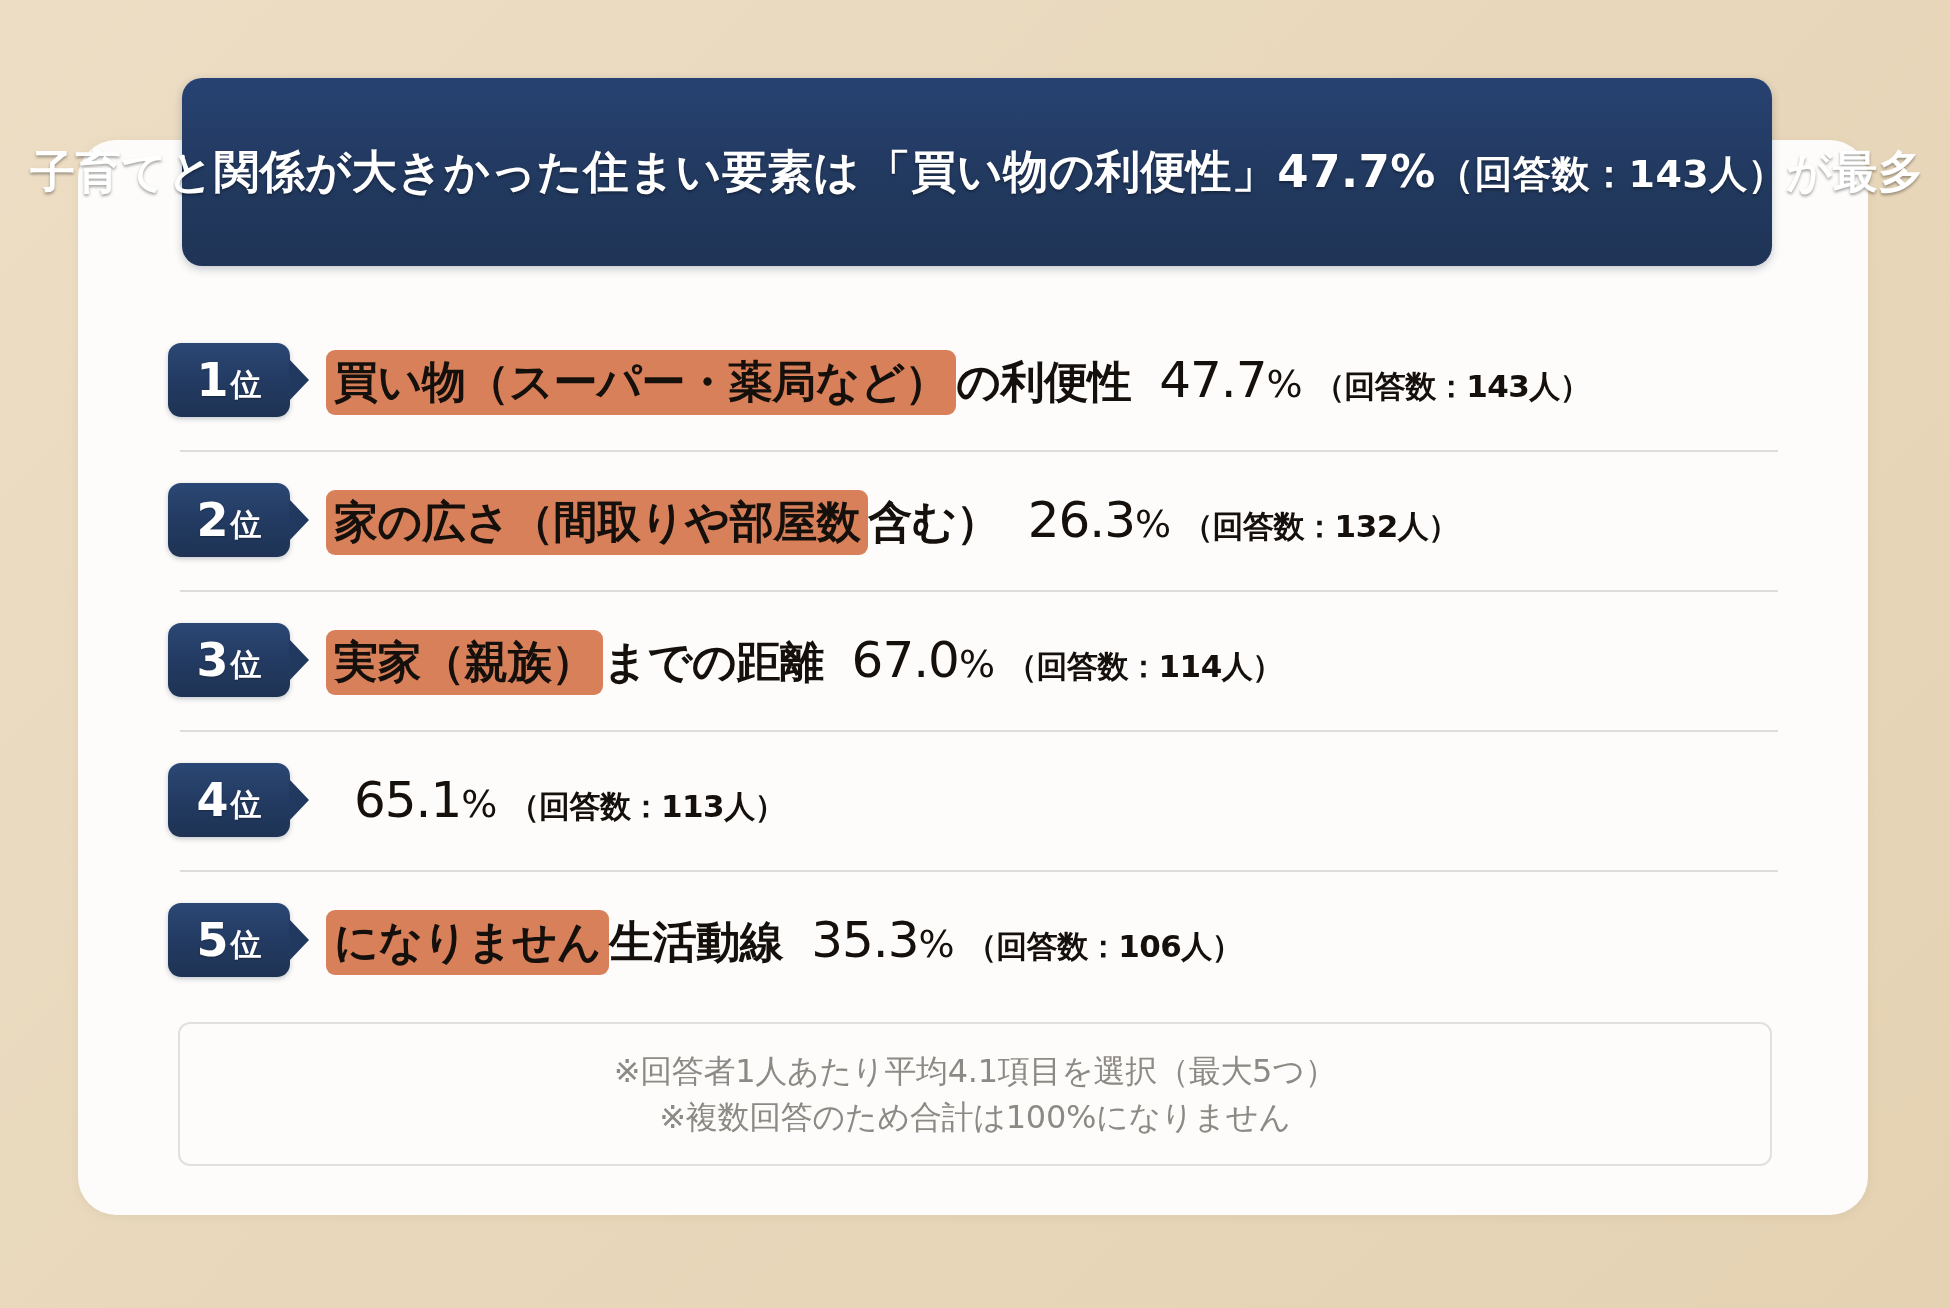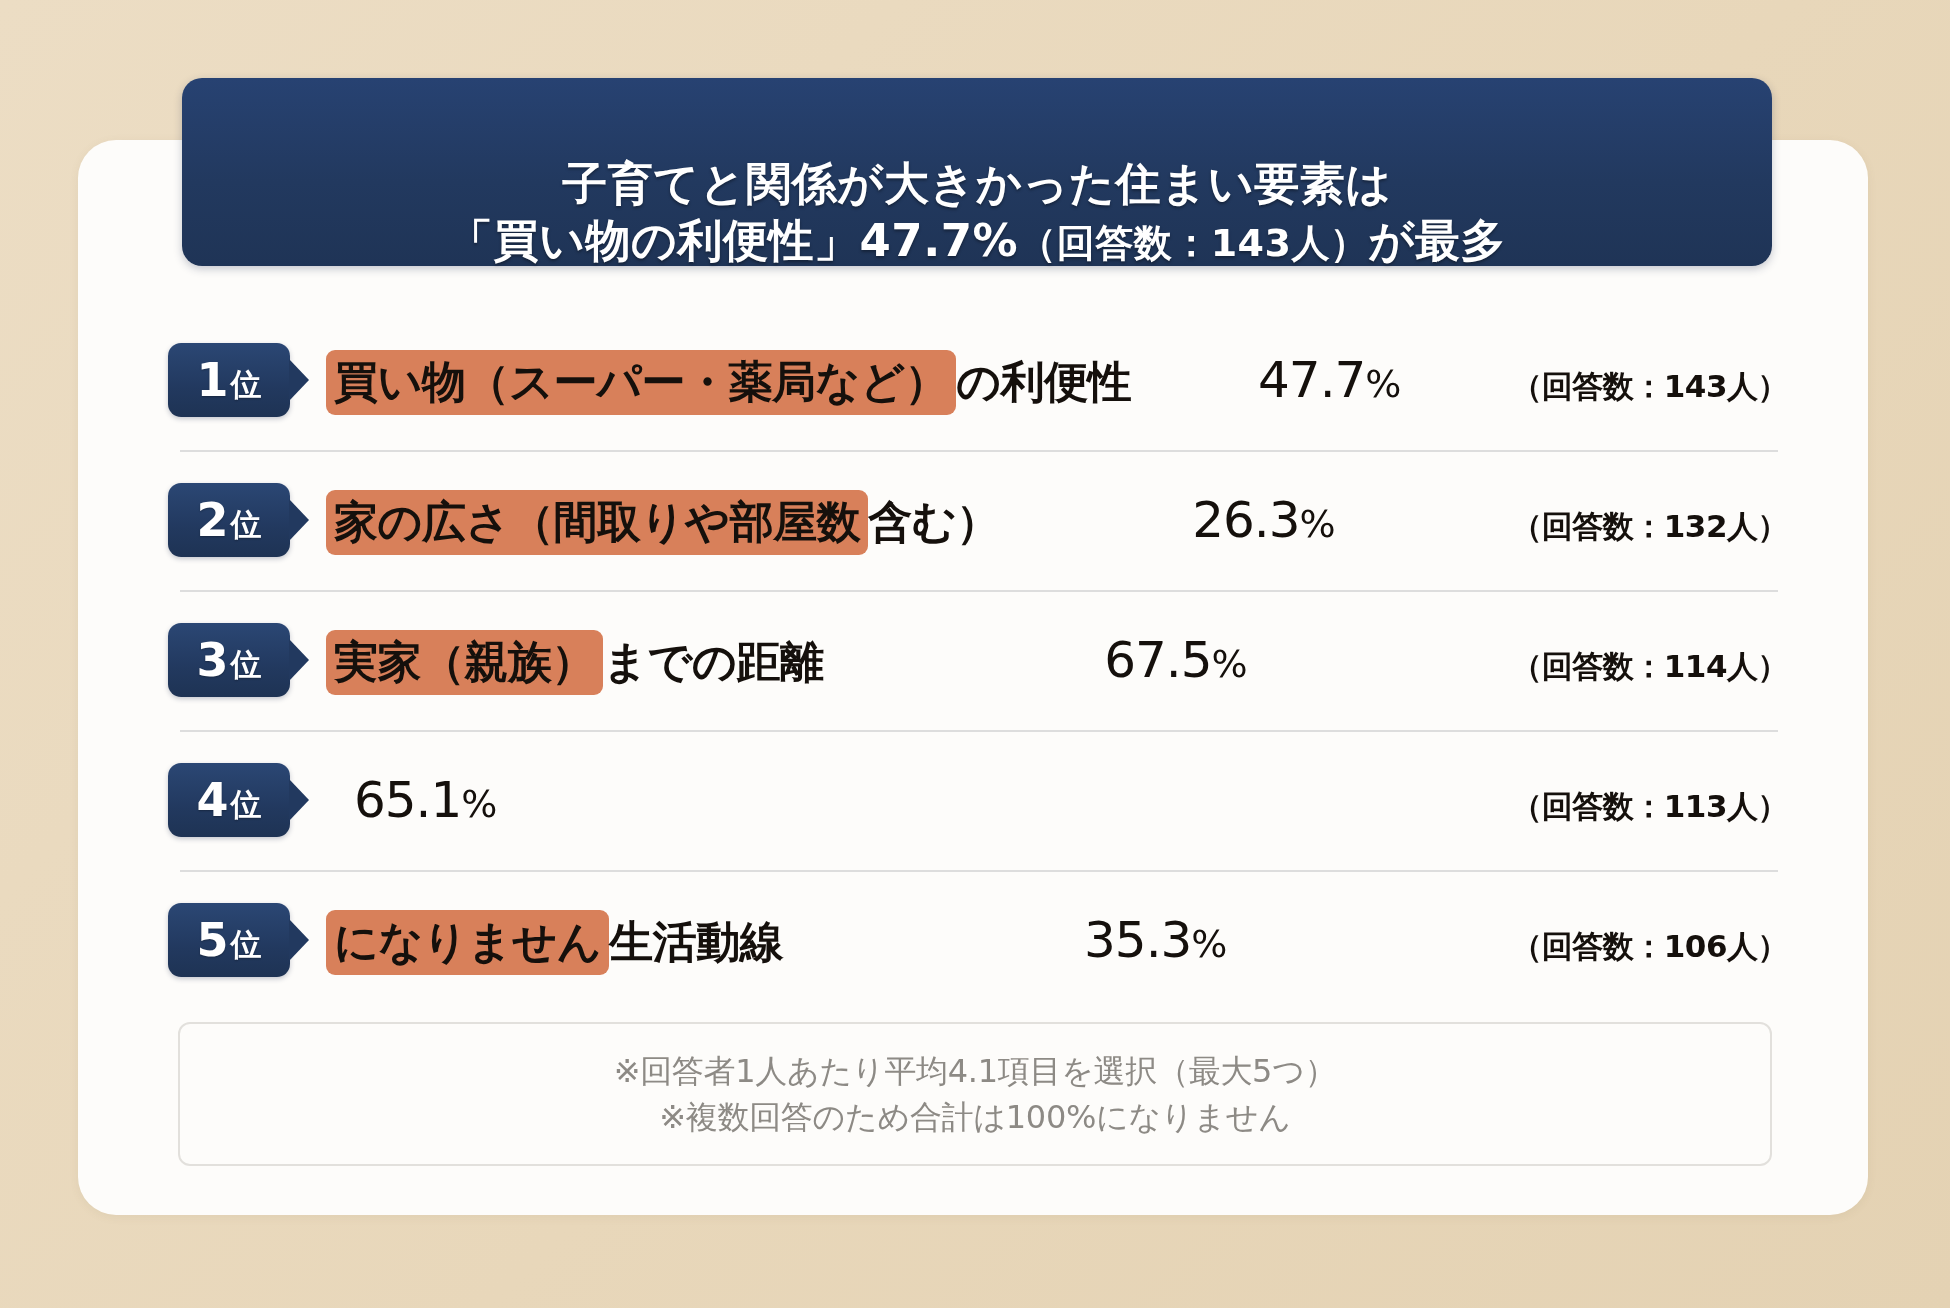--- a/index.html
+++ b/index.html
@@ -38,23 +38,23 @@
   #header {
     position: absolute;
     left: 182px;
     top: 78px;
     width: 1590px;
     height: 188px;
     background: linear-gradient(180deg, #274272 0%, #22395f 55%, #1f3456 100%);
     border-radius: 20px;
     box-shadow: 0 3px 9px rgba(30, 45, 80, .25);
     display: flex;
-    flex-direction: column;
-    align-items: center;
-    justify-content: flex-end;
+    flex-direction: row;
+    align-items: center;
+    justify-content: center;
     gap: 6px;
     z-index: 5;
   }
   .header-line {
     color: #ffffff;
     font-size: 45px;
     font-weight: bold;
     letter-spacing: .5px;
     line-height: 1.12;
     text-align: center;
@@ -129,21 +129,20 @@
     padding-top: 9px;
     text-shadow: 0 1px 2px rgba(0, 0, 0, .3);
   }
 
   
   .rank-body {
     display: flex;
     align-items: baseline;
     white-space: nowrap;
     flex: 1 1 auto;
-    justify-content: space-between;
   }
   .rank-label {
     font-size: 44px;
     font-weight: bold;
     color: #15100c;
     line-height: 1.25;
     letter-spacing: -.5px;
   }
   .hl {
     background: #d8805a;
@@ -234,21 +233,21 @@
       </div>
     </div>
 
     <div class="rank-row">
       <div class="badge">
         <span class="badge-num">3</span>
         <span class="badge-suffix">位</span>
       </div>
       <div class="rank-body">
         <div class="rank-label"><span class="hl">実家（親族）</span><span>までの距離</span></div>
-        <div class="rank-pct"><span>67.5</span><span class="unit">%</span></div>
+        <div class="rank-pct"><span>67.0</span><span class="unit">%</span></div>
         <div class="rank-count">（回答数：114人）</div>
       </div>
     </div>
 
     <div class="rank-row">
       <div class="badge">
         <span class="badge-num">4</span>
         <span class="badge-suffix">位</span>
       </div>
       <div class="rank-body">

